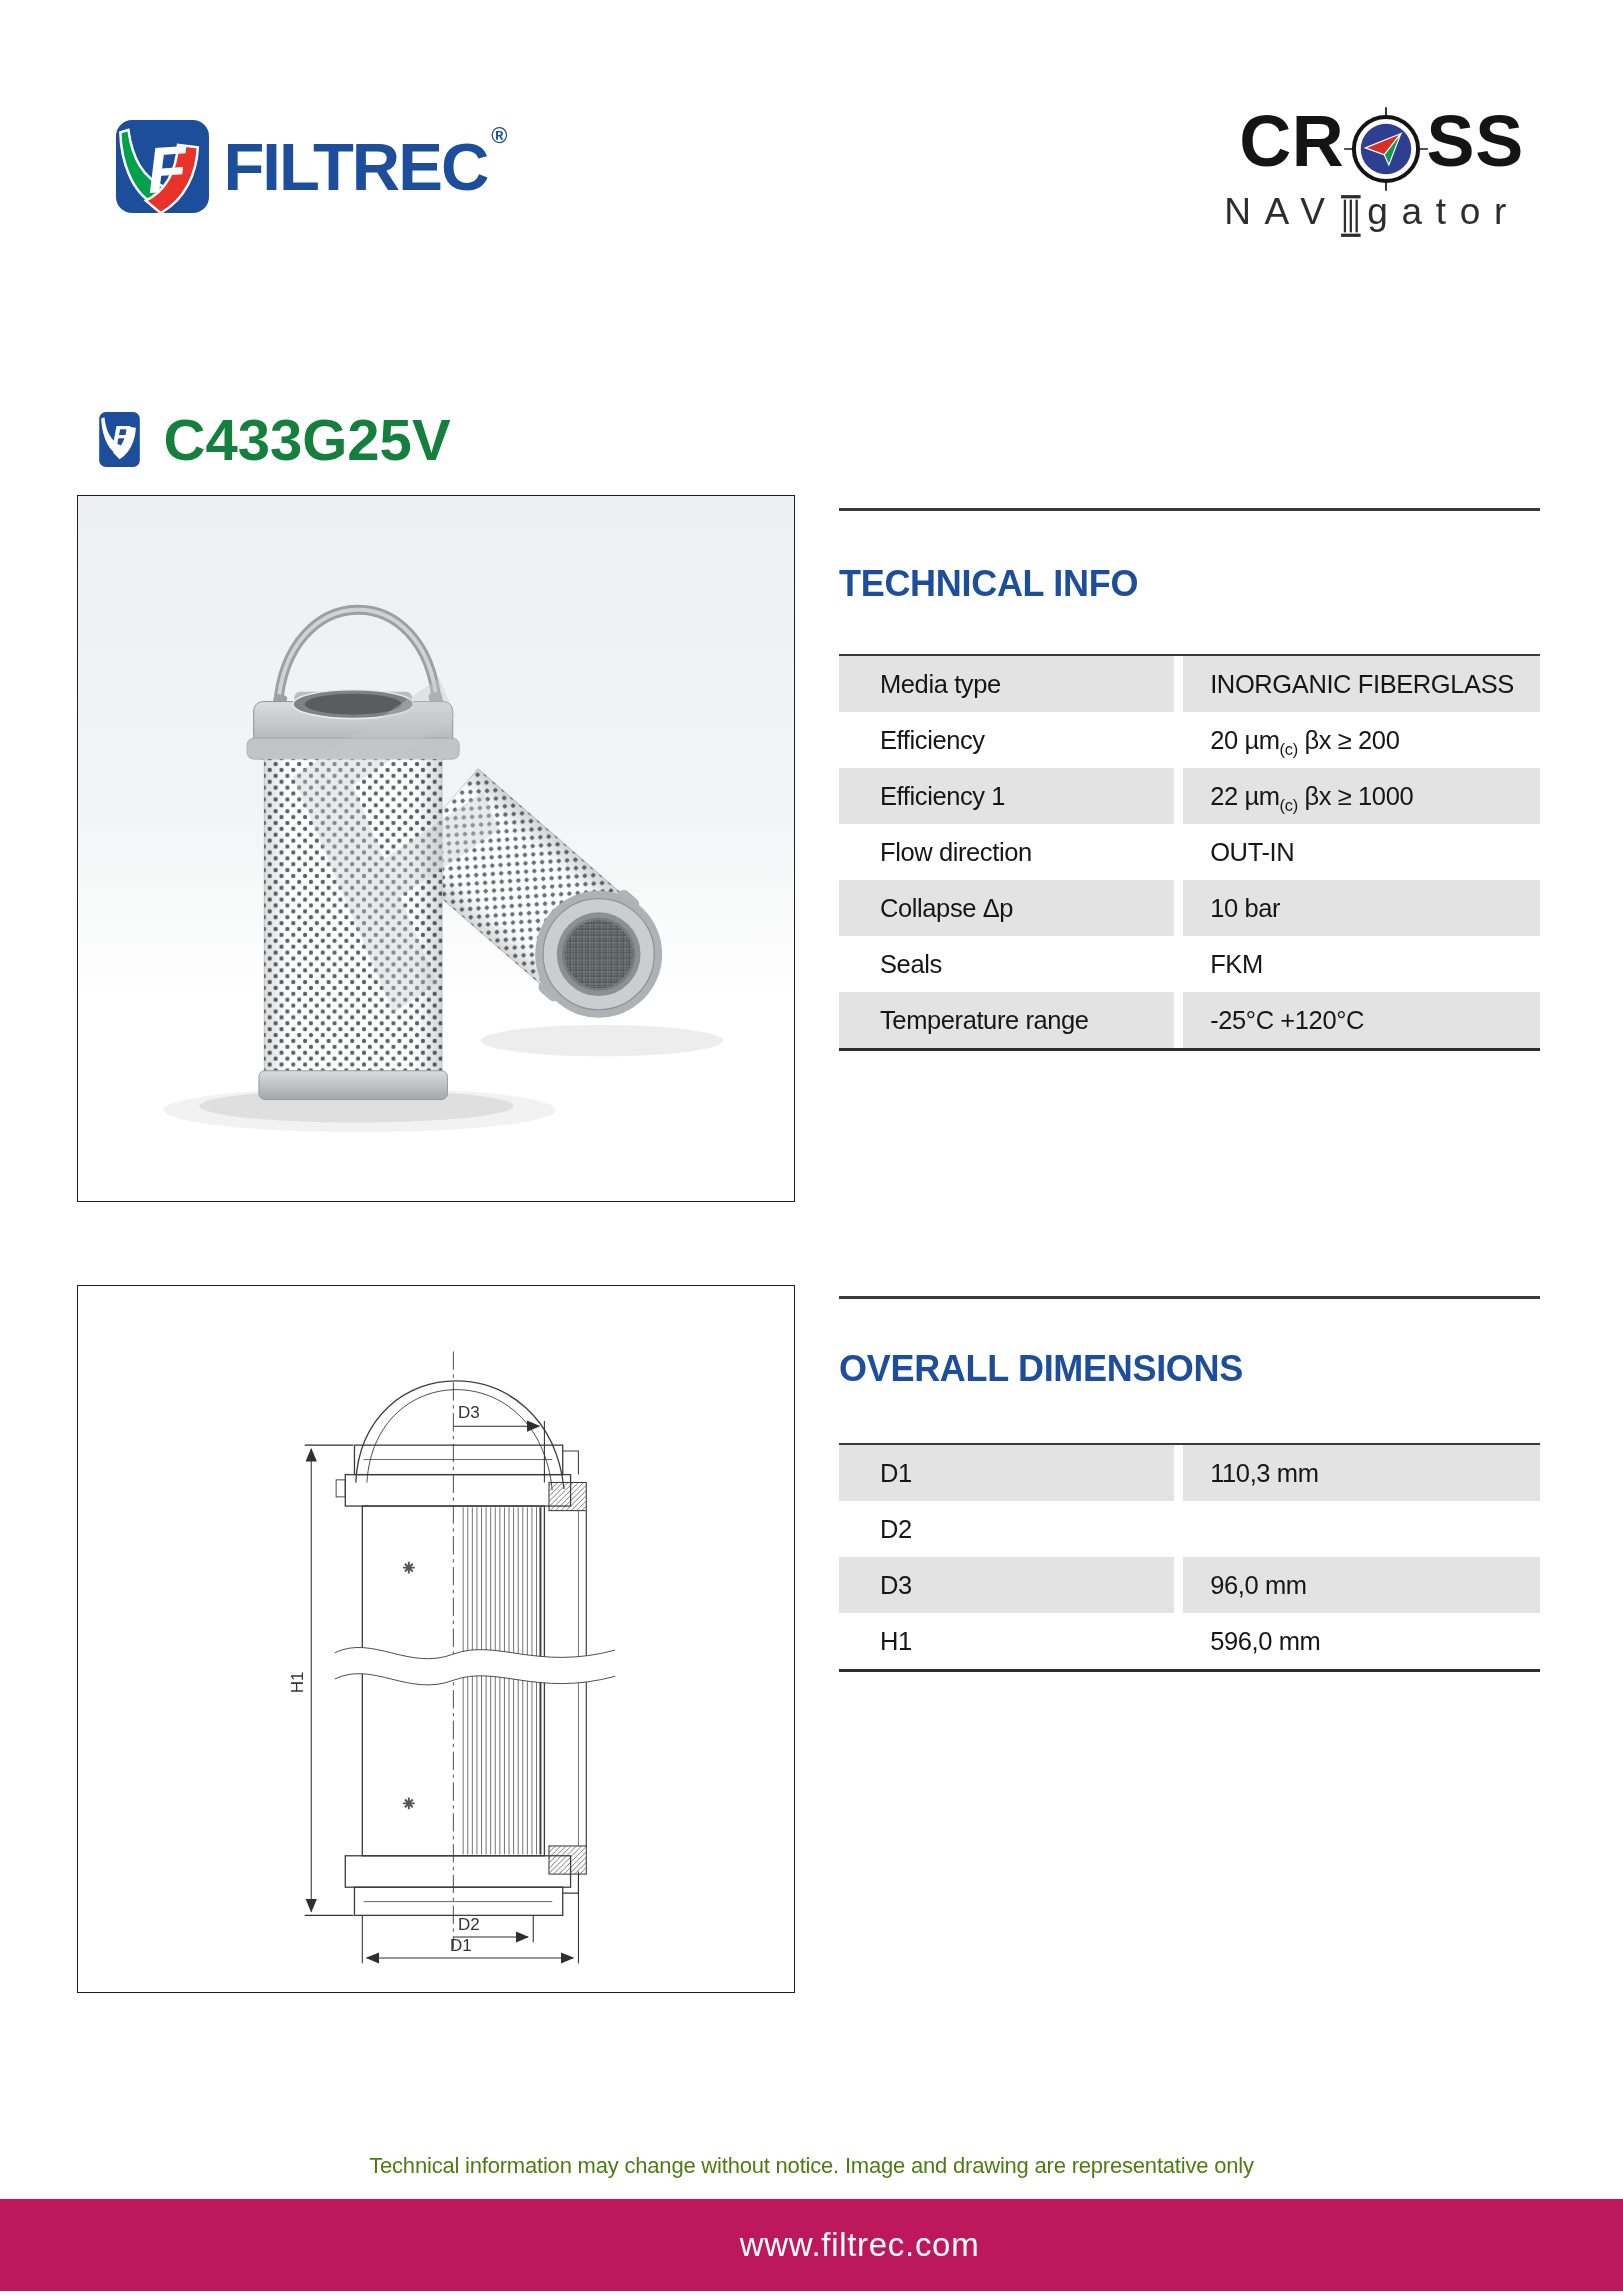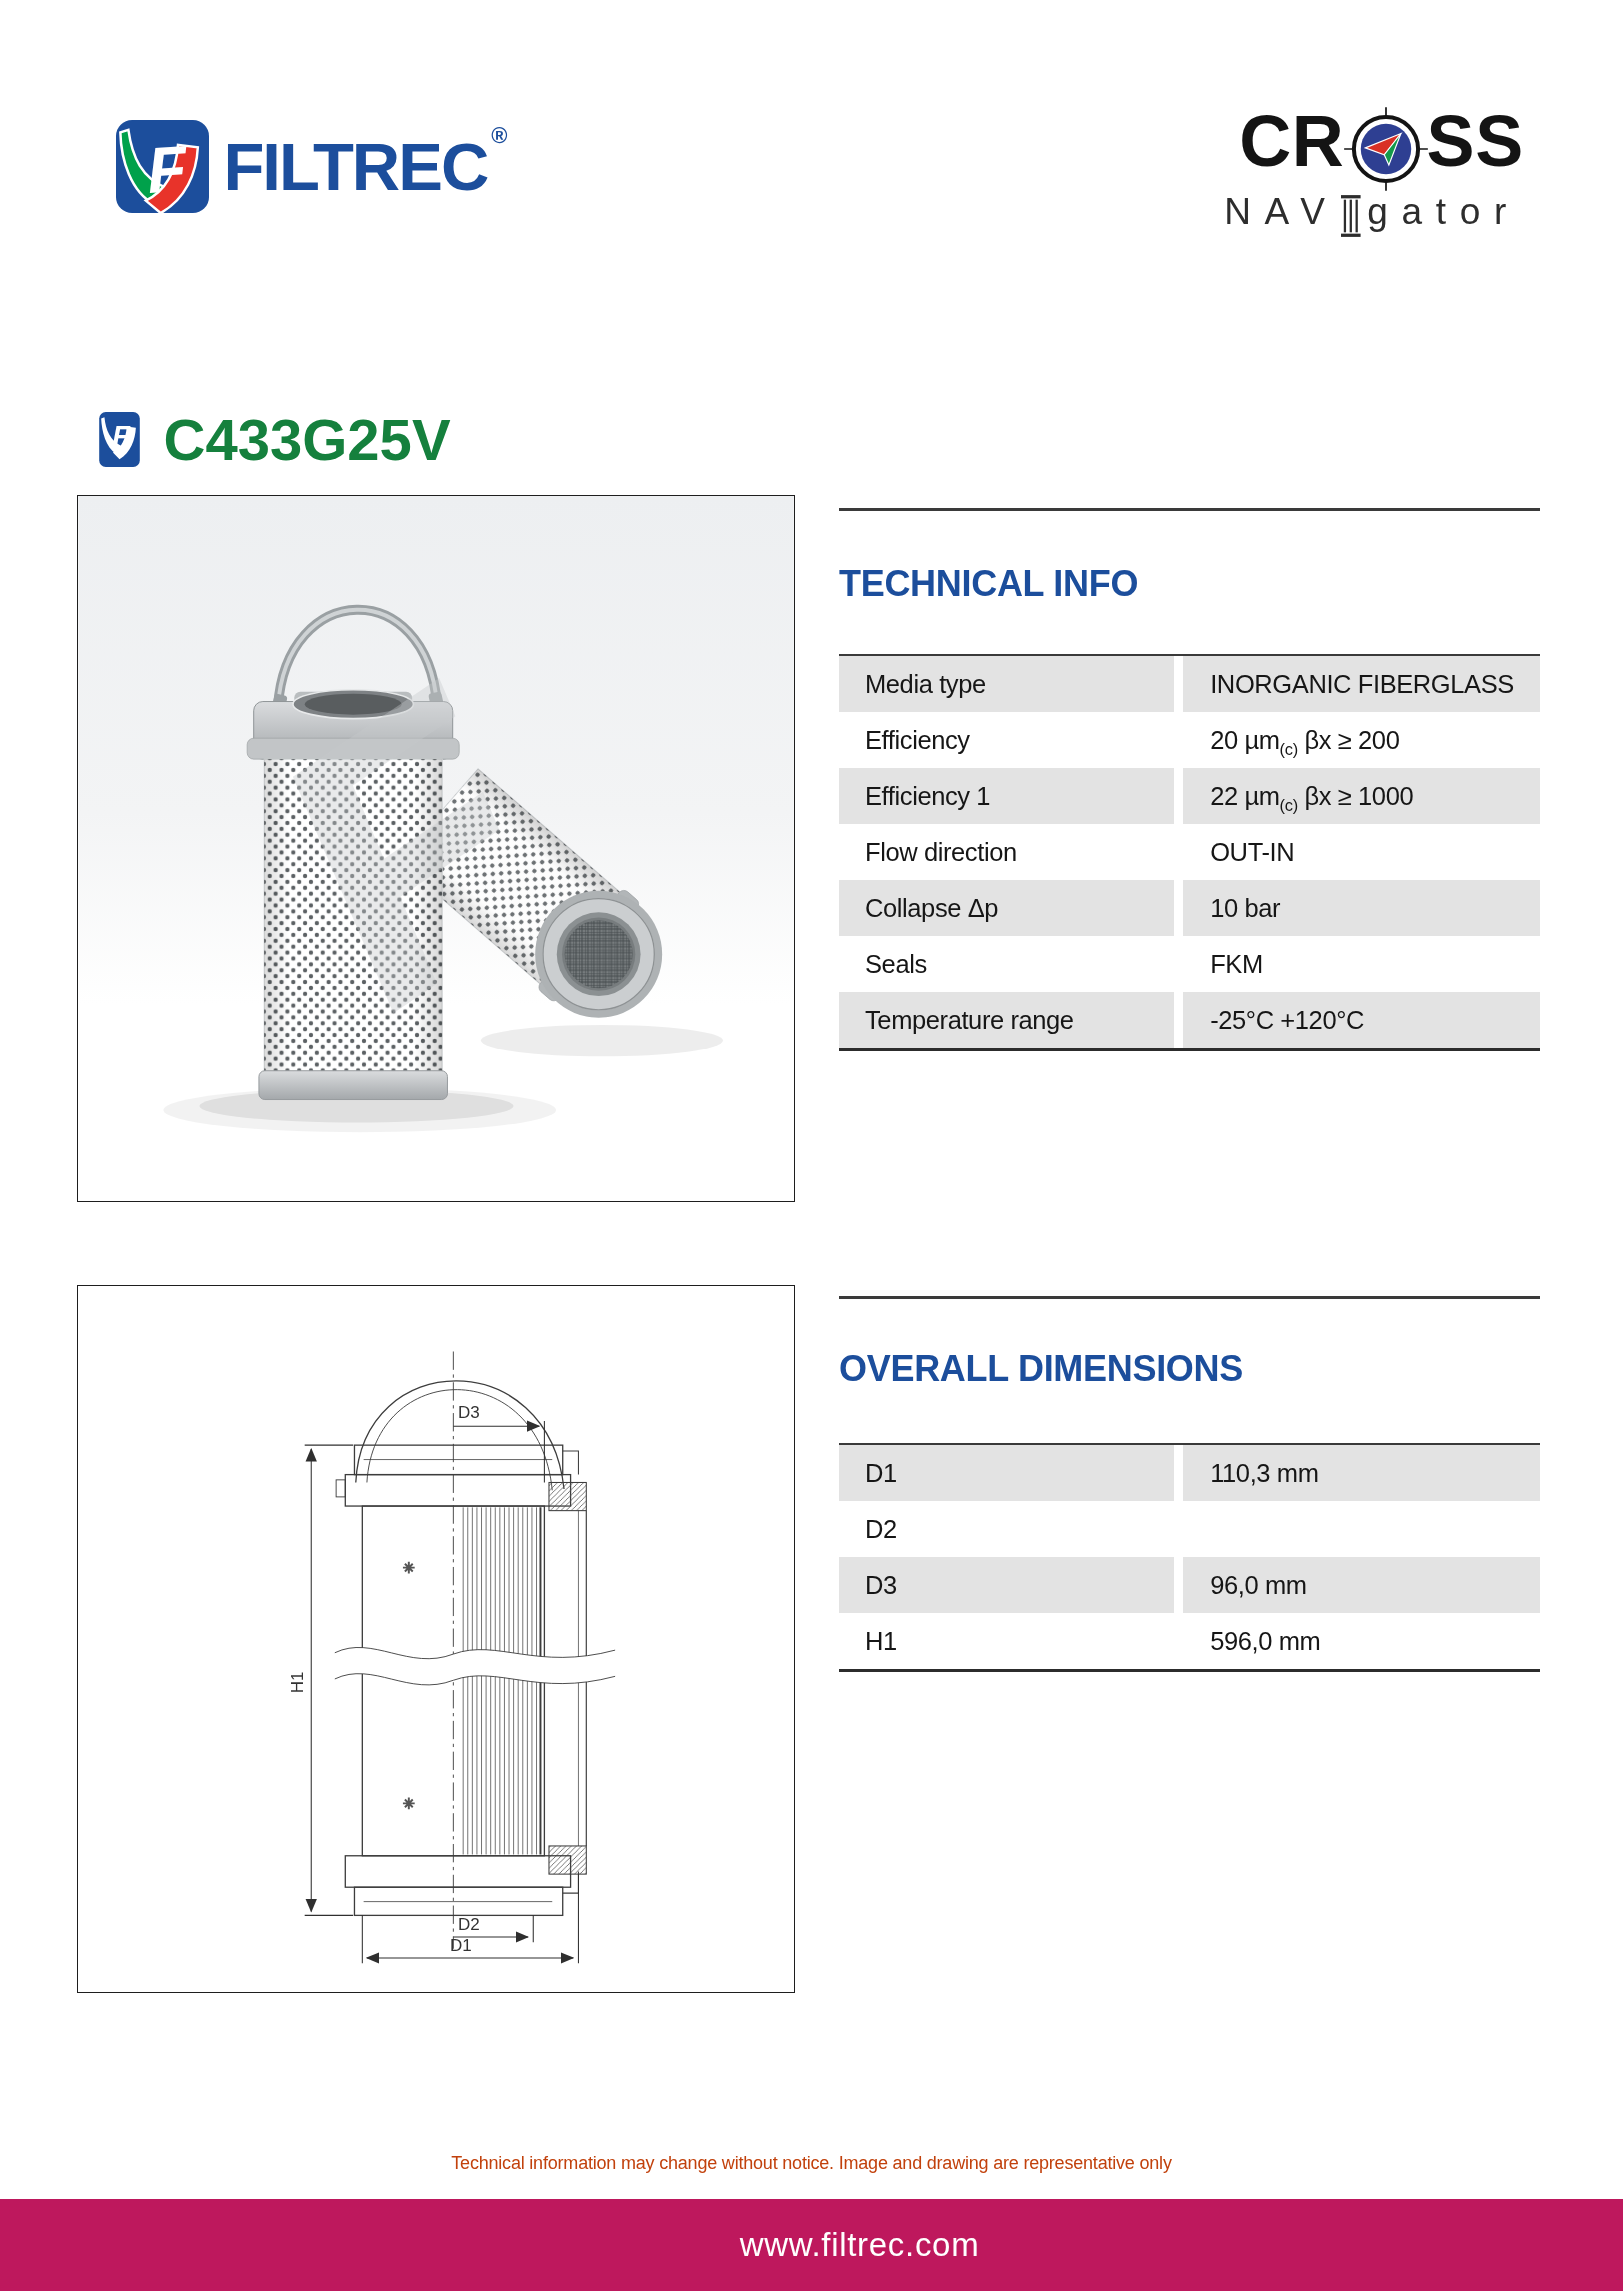--- a/index.html
+++ b/index.html
@@ -39,30 +39,30 @@
              font-size:36px;font-weight:800;color:#1C4E9C;letter-spacing:-0.3px;line-height:1.1;}
   .title-1{top:564px;}
   .title-2{top:1349px;}
 
   .data-table{position:absolute;left:839px;width:701px;
               border-top:2.6px solid #3a3a3a;border-bottom:3.3px solid #2c2c2c;box-sizing:border-box;}
   .table-1{top:654px;}
   .table-2{top:1443px;}
   .trow{display:grid;grid-template-columns:335px 9.2px 357px;height:56px;}
   .trow .cell{display:flex;align-items:center;font-size:25.5px;color:#161616;letter-spacing:-0.4px;background:#ffffff;}
-  .cell-label{padding-left:26px;}
+  .cell-label{padding-left:41px;}
   .cell-value{padding-left:27px;}
   .cell-value span{white-space:pre;}
   .trow-gray .cell{background:#E3E3E3;}
   .gapcol{background:#ffffff;}
   .vsub{font-size:16.4px;position:relative;top:9.2px;letter-spacing:-0.3px;}
 
   
   .disclaimer{position:absolute;left:0;top:2153px;width:100%;text-align:center;
-              font-size:18px;color:#c2410c;letter-spacing:-0.2px;}
+              font-size:22px;color:#4d7c0f;letter-spacing:-0.2px;}
   .footer-bar{position:absolute;left:0;top:2199px;width:100%;height:92px;background:#be185d;
               display:flex;align-items:center;justify-content:center;padding-left:48px;}
   .website{font-size:33px;color:#ffffff;letter-spacing:0.7px;}
 </style>
 </head>
 <body>
 
 <div class="page">
 
   <div class="filtrec-logo">

